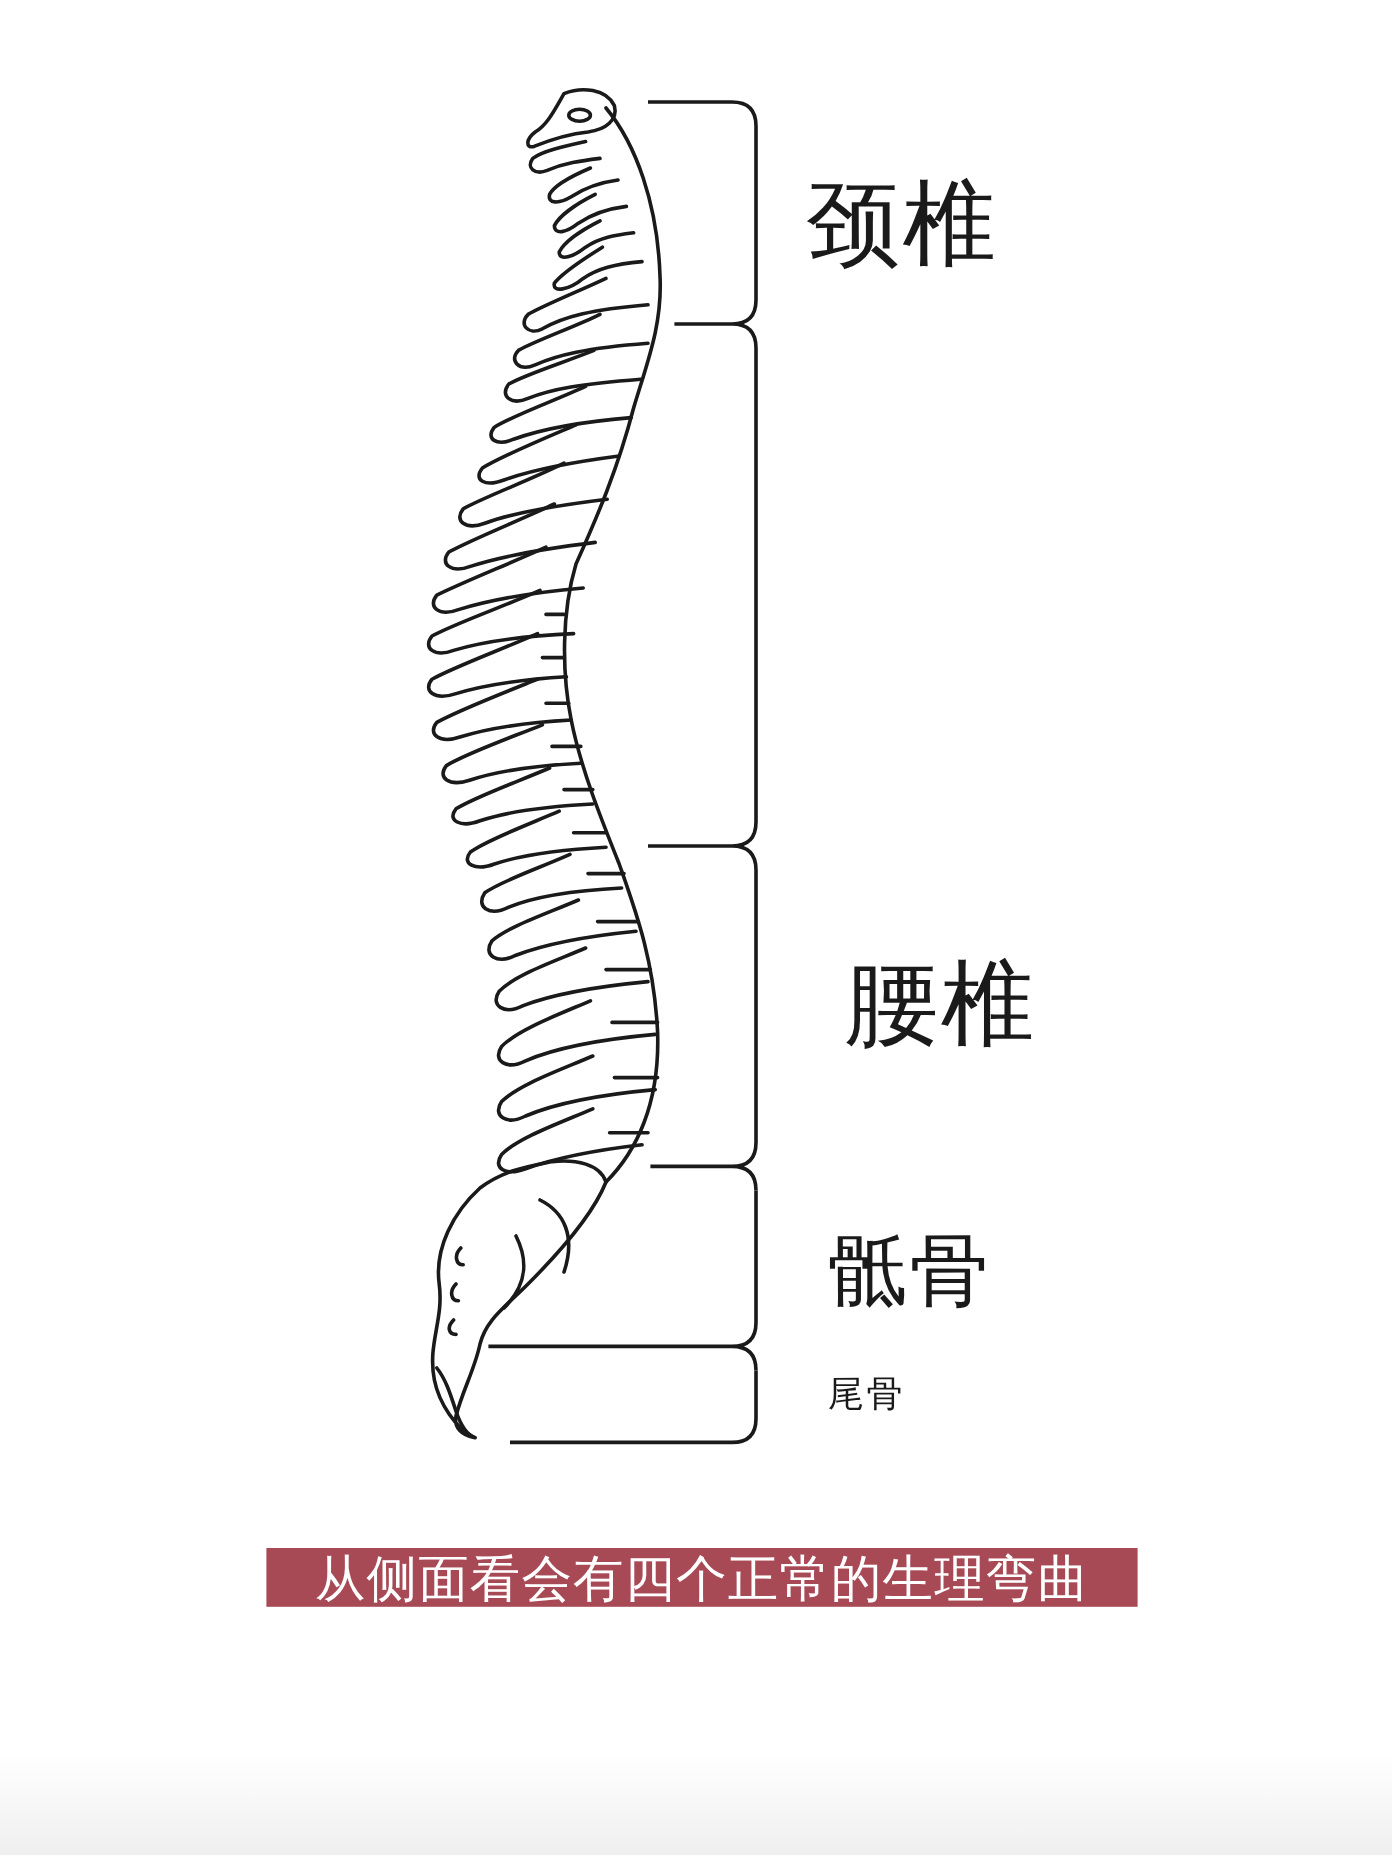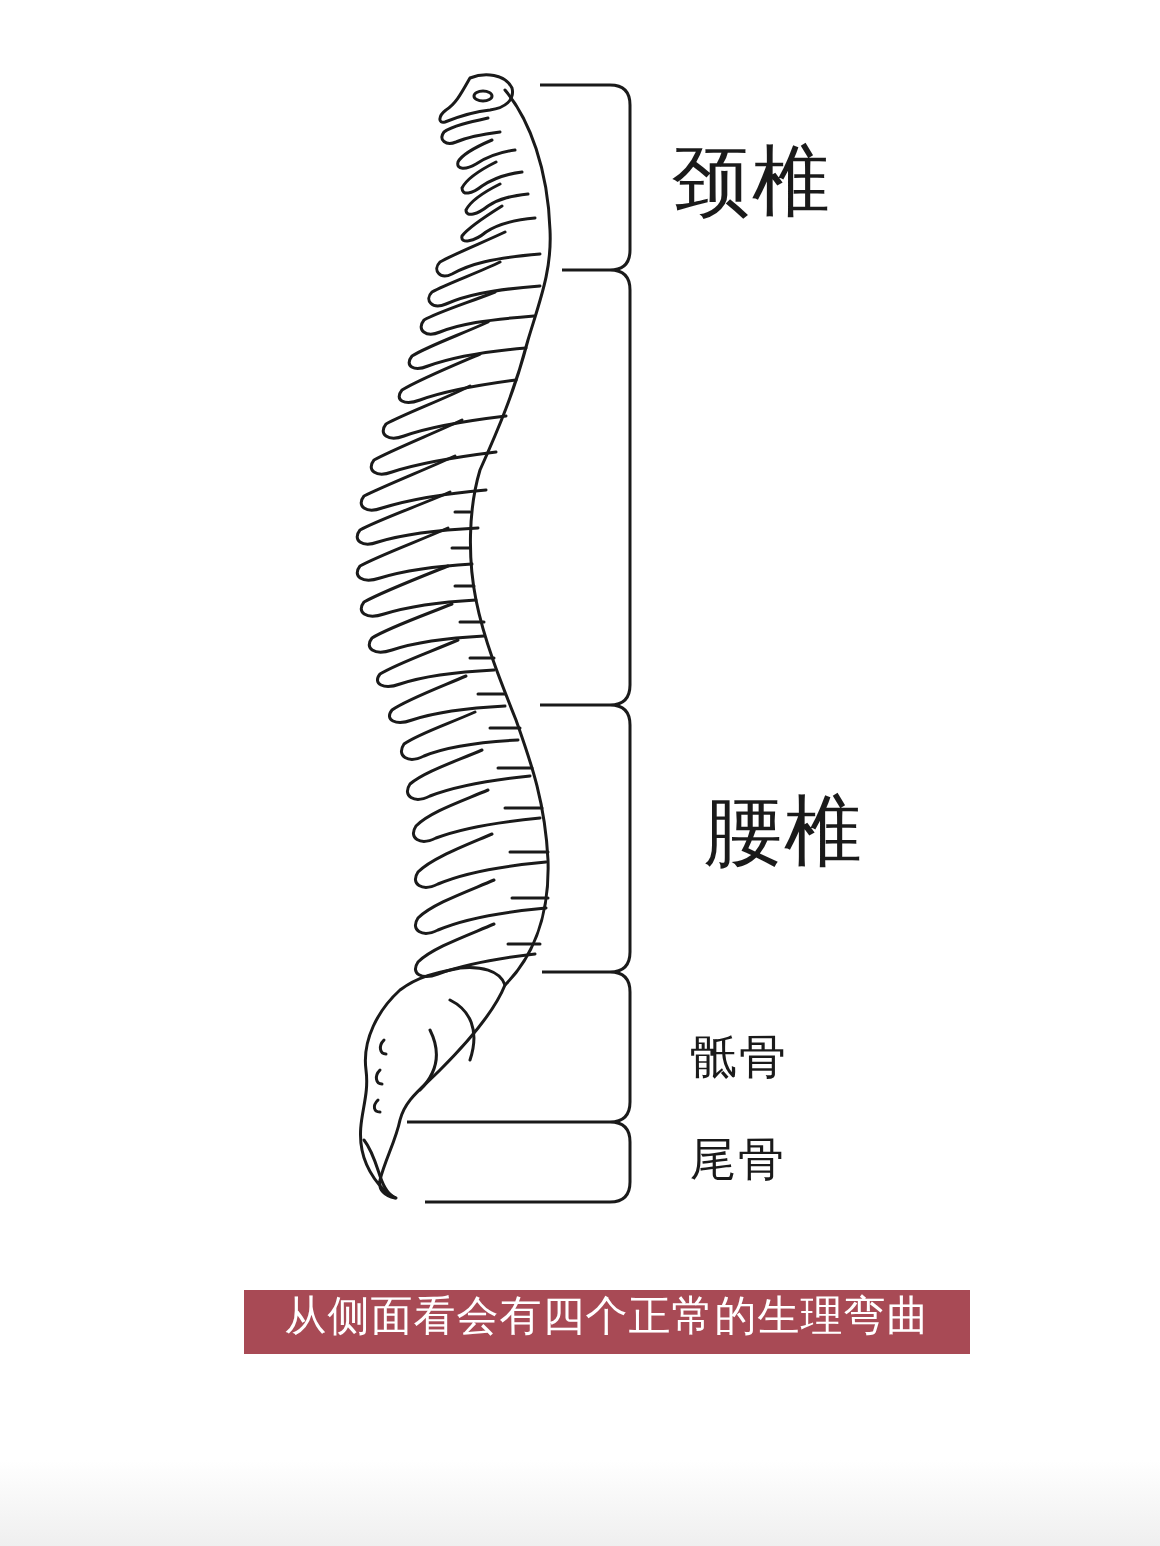--- a/index.html
+++ b/index.html
@@ -4,30 +4,30 @@
   <style>
     html, body { margin: 0; padding: 0; }
     body {
       width: 1160px; height: 1546px; position: relative; overflow: hidden;
       background: linear-gradient(to bottom, #ffffff 0px, #ffffff 1460px, #efefef 1546px);
       font-family: "DejaVu Sans", sans-serif;
     }
     .diagram { position: absolute; left: 0; top: 0; width: 1160px; height: 1260px; }
     .diagram svg { position: absolute; left: 0; top: 0; }
     .label {
-      position: absolute; color: #1a1a1a; font-family: Liberation Mono, monospace;
+      position: absolute; color: #1a1a1a; font-family: Liberation Serif, serif;
       white-space: nowrap; letter-spacing: 2px;
     }
     .label.big { font-size: 78px; line-height: 90px; }
-    .label.mid { font-size: 47px; line-height: 70px; }
-    .label.small { font-size: 46px; line-height: 54px; }
+    .label.mid { font-size: 66px; line-height: 70px; }
+    .label.small { font-size: 30px; line-height: 54px; }
     .caption {
-      position: absolute; left: 222px; top: 1290px; width: 726px; height: 64px;
+      position: absolute; left: 222px; top: 1290px; width: 726px; height: 49px;
       background: #a84a55; color: #ffffff; font-size: 42px; line-height: 51px;
-      text-align: center; letter-spacing: 1px; font-family: "DejaVu Sans", sans-serif; margin-left: 22px;
+      text-align: center; letter-spacing: 1px; font-family: "DejaVu Sans", sans-serif;
     }
   </style>
 </head>
 <body>
 
 <div class="diagram">
   <svg width="1160" height="1260" viewBox="0 0 1160 1260">
     <g fill="none" stroke="#1a1a1a" stroke-width="3" stroke-linecap="round" stroke-linejoin="round">
 
       <path d="M505,90 C530,120 548,170 550,230 C552,270 540,300 528,340 C515,390 498,430 480,470 C468,510 468,560 476,600 C484,640 500,680 516,720 C530,760 545,800 548,860 C550,920 530,960 505,985"></path>

